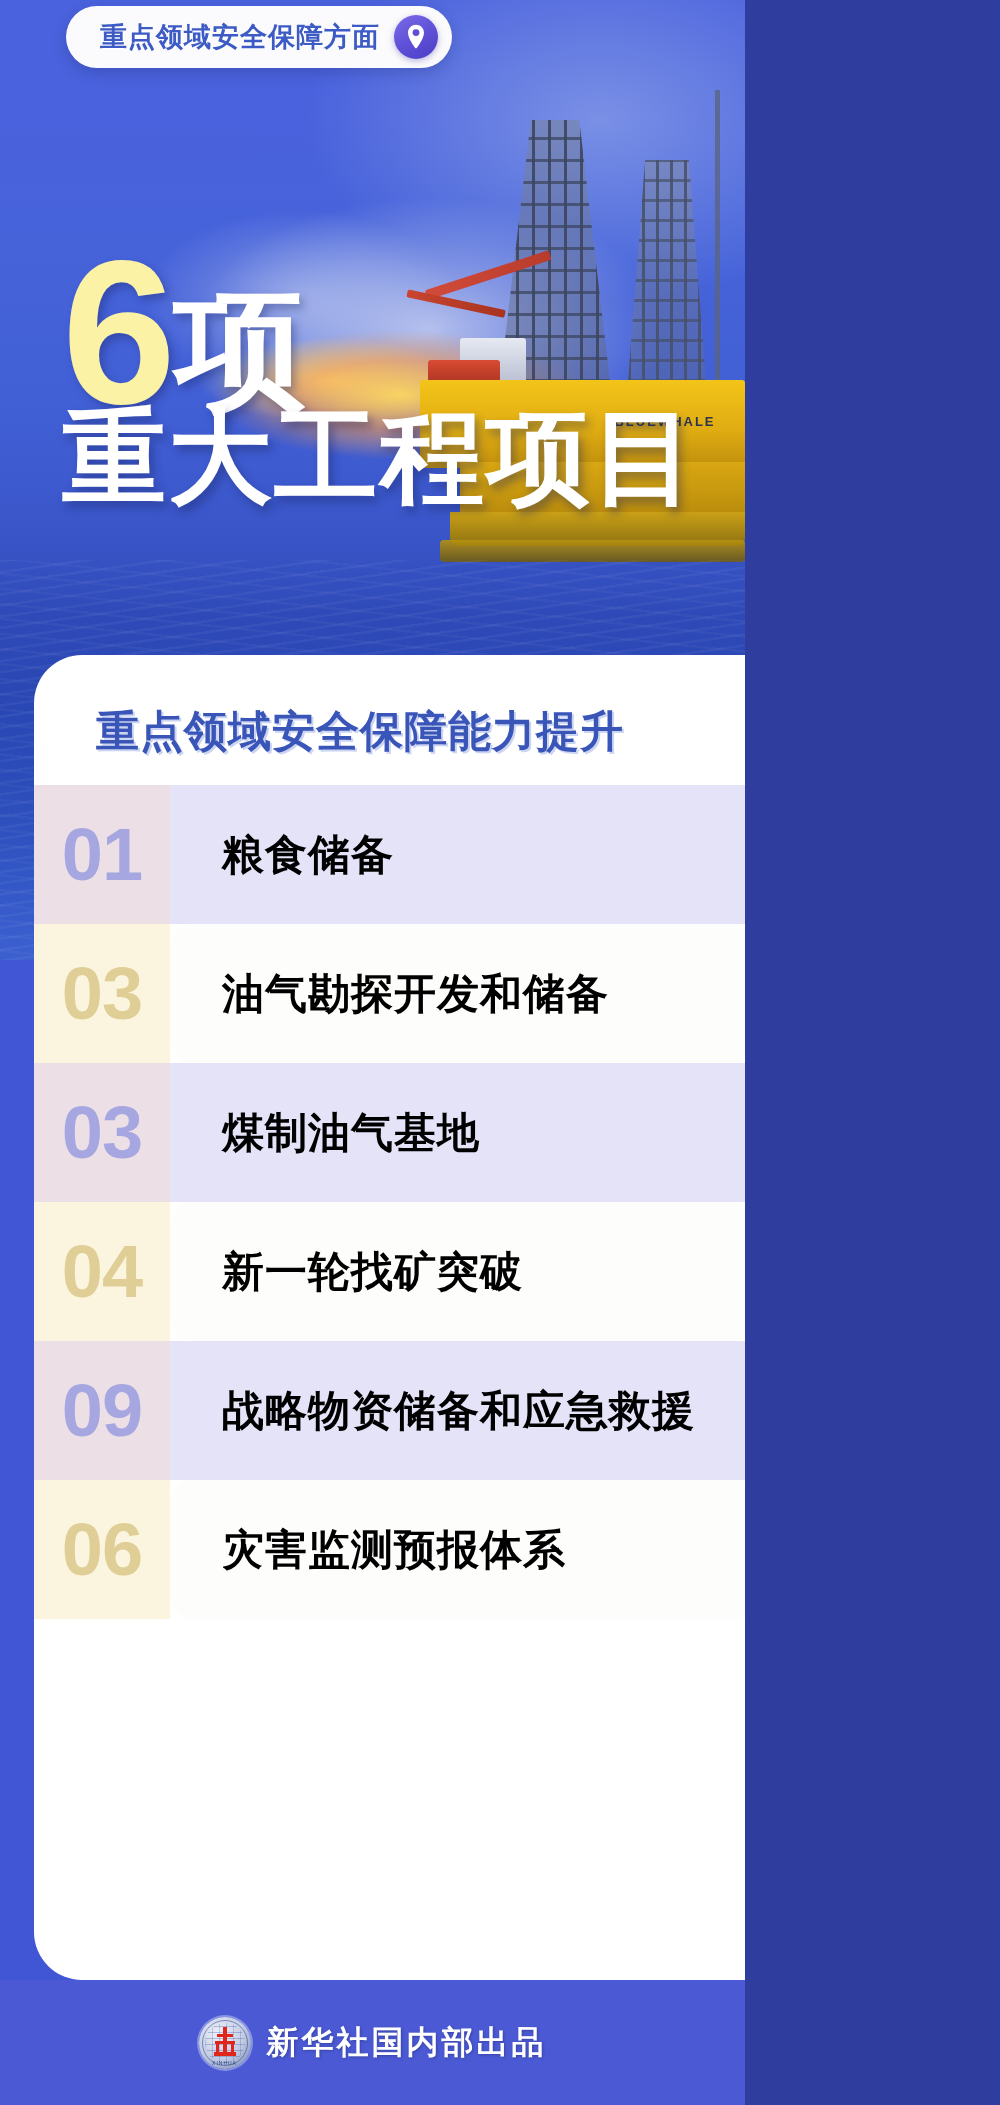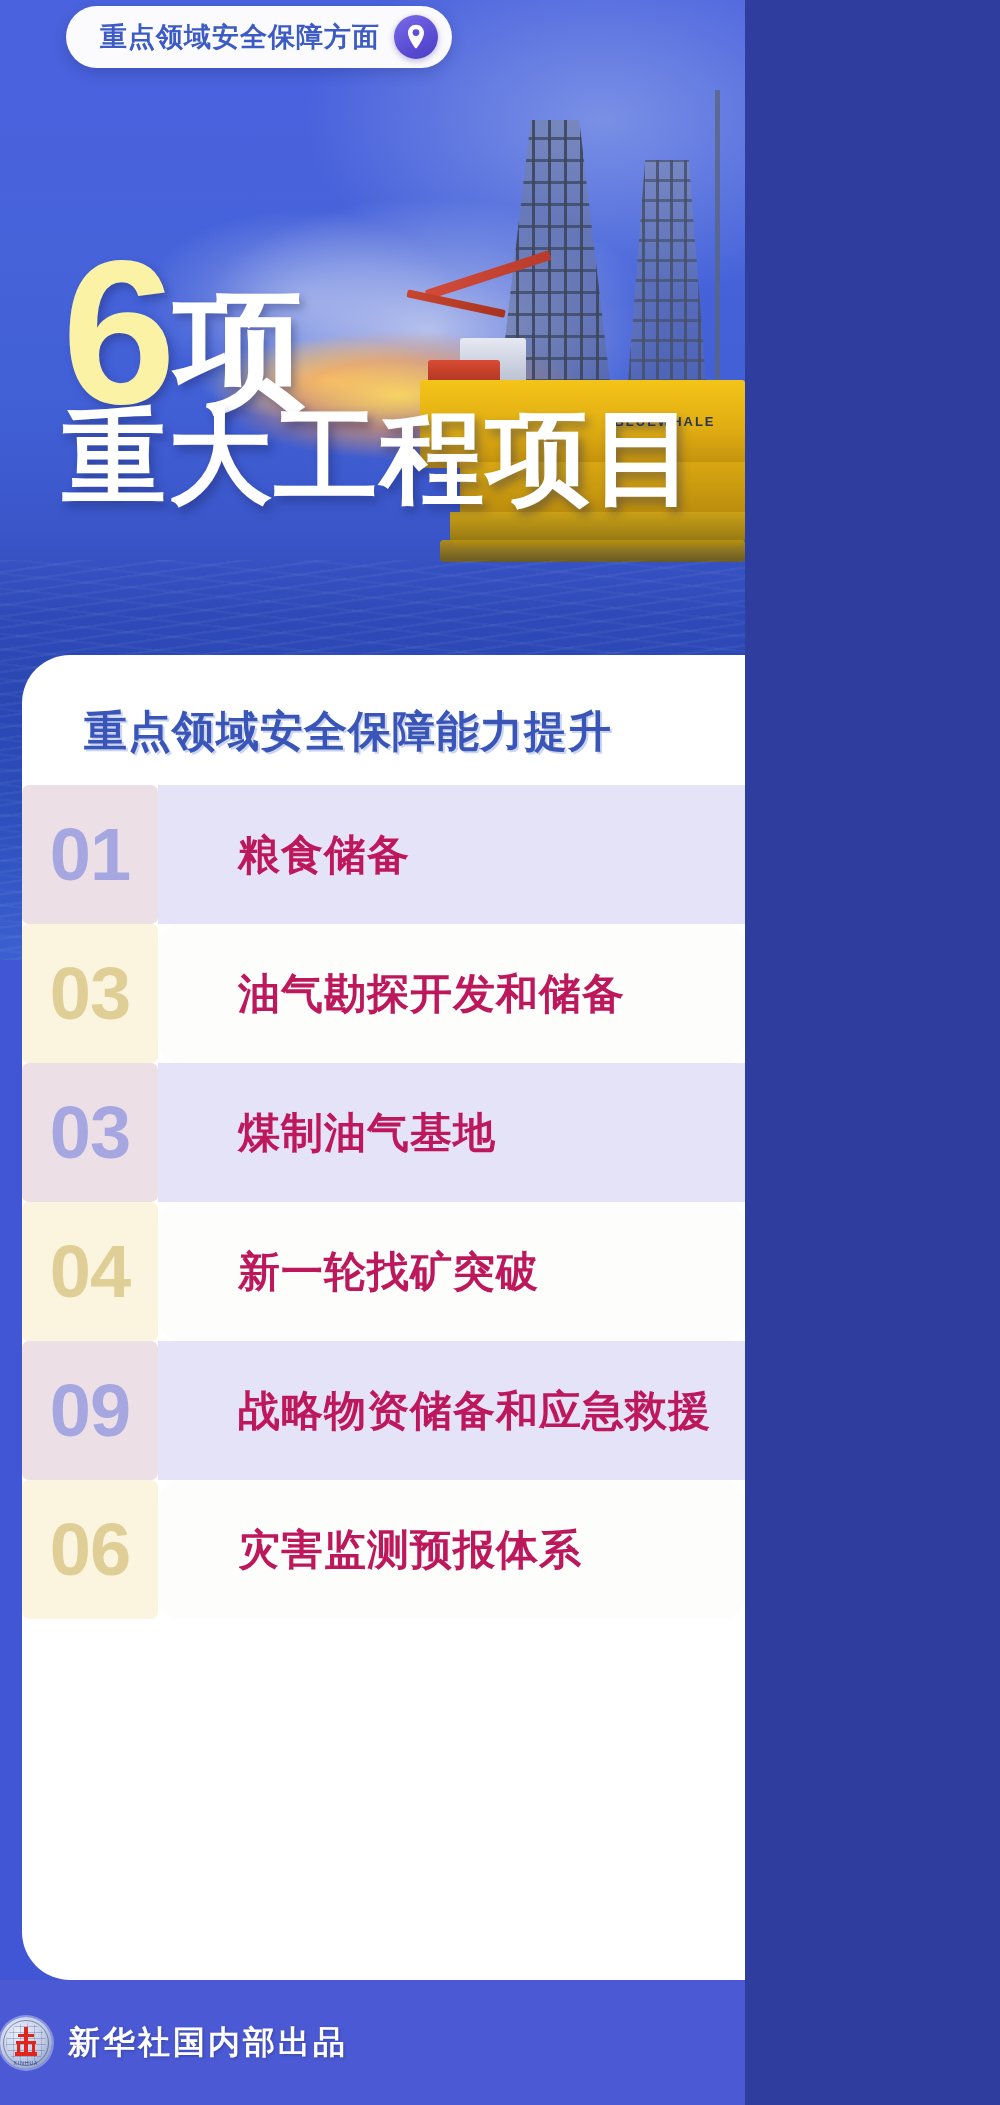--- a/index.html
+++ b/index.html
@@ -165,59 +165,59 @@
   .hl2 {
     position:absolute; left:62px; top:405px;
     font-size:104px; font-weight:bold; color:#ffffff;
     letter-spacing:2px; line-height:1;
     text-shadow:4px 6px 10px rgba(25,35,95,.40);
     white-space:nowrap;
   }
 
   
   .card {
-    position:absolute; left:22px; top:655px;
+    position:absolute; left:34px; top:655px;
     width:723px; height:1325px;
     background:#ffffff;
     border-radius:48px 0 0 48px;
     overflow:hidden;
     z-index:7;
   }
   .card-title {
     margin:48px 0 24px 62px;
     font-size:43px; font-weight:bold; color:#3a55b8;
     letter-spacing:1px; white-space:nowrap;
     text-shadow:2px 2px 0 rgba(140,160,225,.45);
   }
 
   
   .rows { width:100%; }
   .row { display:flex; align-items:stretch; height:139px; }
   .row .num {
     width:136px; flex:0 0 136px;
     display:flex; align-items:center; justify-content:center;
-    font-size:74px; font-weight:bold; letter-spacing:-1px;border-radius:7px;
+    font-size:74px; font-weight:bold; letter-spacing:-1px;
   }
   .row .txt {
     flex:1 1 auto;
     display:flex; align-items:center;
-    padding-left:80px;
-    font-size:42px; font-weight:bold; color:#be185d;
+    padding-left:52px;
+    font-size:42px; font-weight:bold; color:#000000;
     letter-spacing:1px; white-space:nowrap;
   }
   .row.odd .num { background:#ece0e6; color:#a6a7e0; }
   .row.odd .txt { background:#e4e3f8; }
   .row.even .num { background:#fbf4de; color:#dfcf96; }
   .row.even .txt { background:#fdfdfb;border-radius:23px; }
 
   
   .footer {
     position:absolute; left:0; bottom:0; width:745px; height:125px;
     background:#4b5ad4;
-    display:flex; align-items:center; justify-content:flex-start; gap:16px;
+    display:flex; align-items:center; justify-content:center; gap:16px;
     z-index:8;
   }
   .xh-logo {
     width:52px; height:52px; border-radius:50%;
     background:radial-gradient(circle at 38% 32%, #eef1fa 0%, #c3cce4 52%, #94a2c6 78%, #6d7ead 100%);
     position:relative; flex:0 0 auto;
     box-shadow:0 0 0 2px rgba(255,255,255,.35);
     overflow:hidden;
   }
   .xh-logo .ring {

